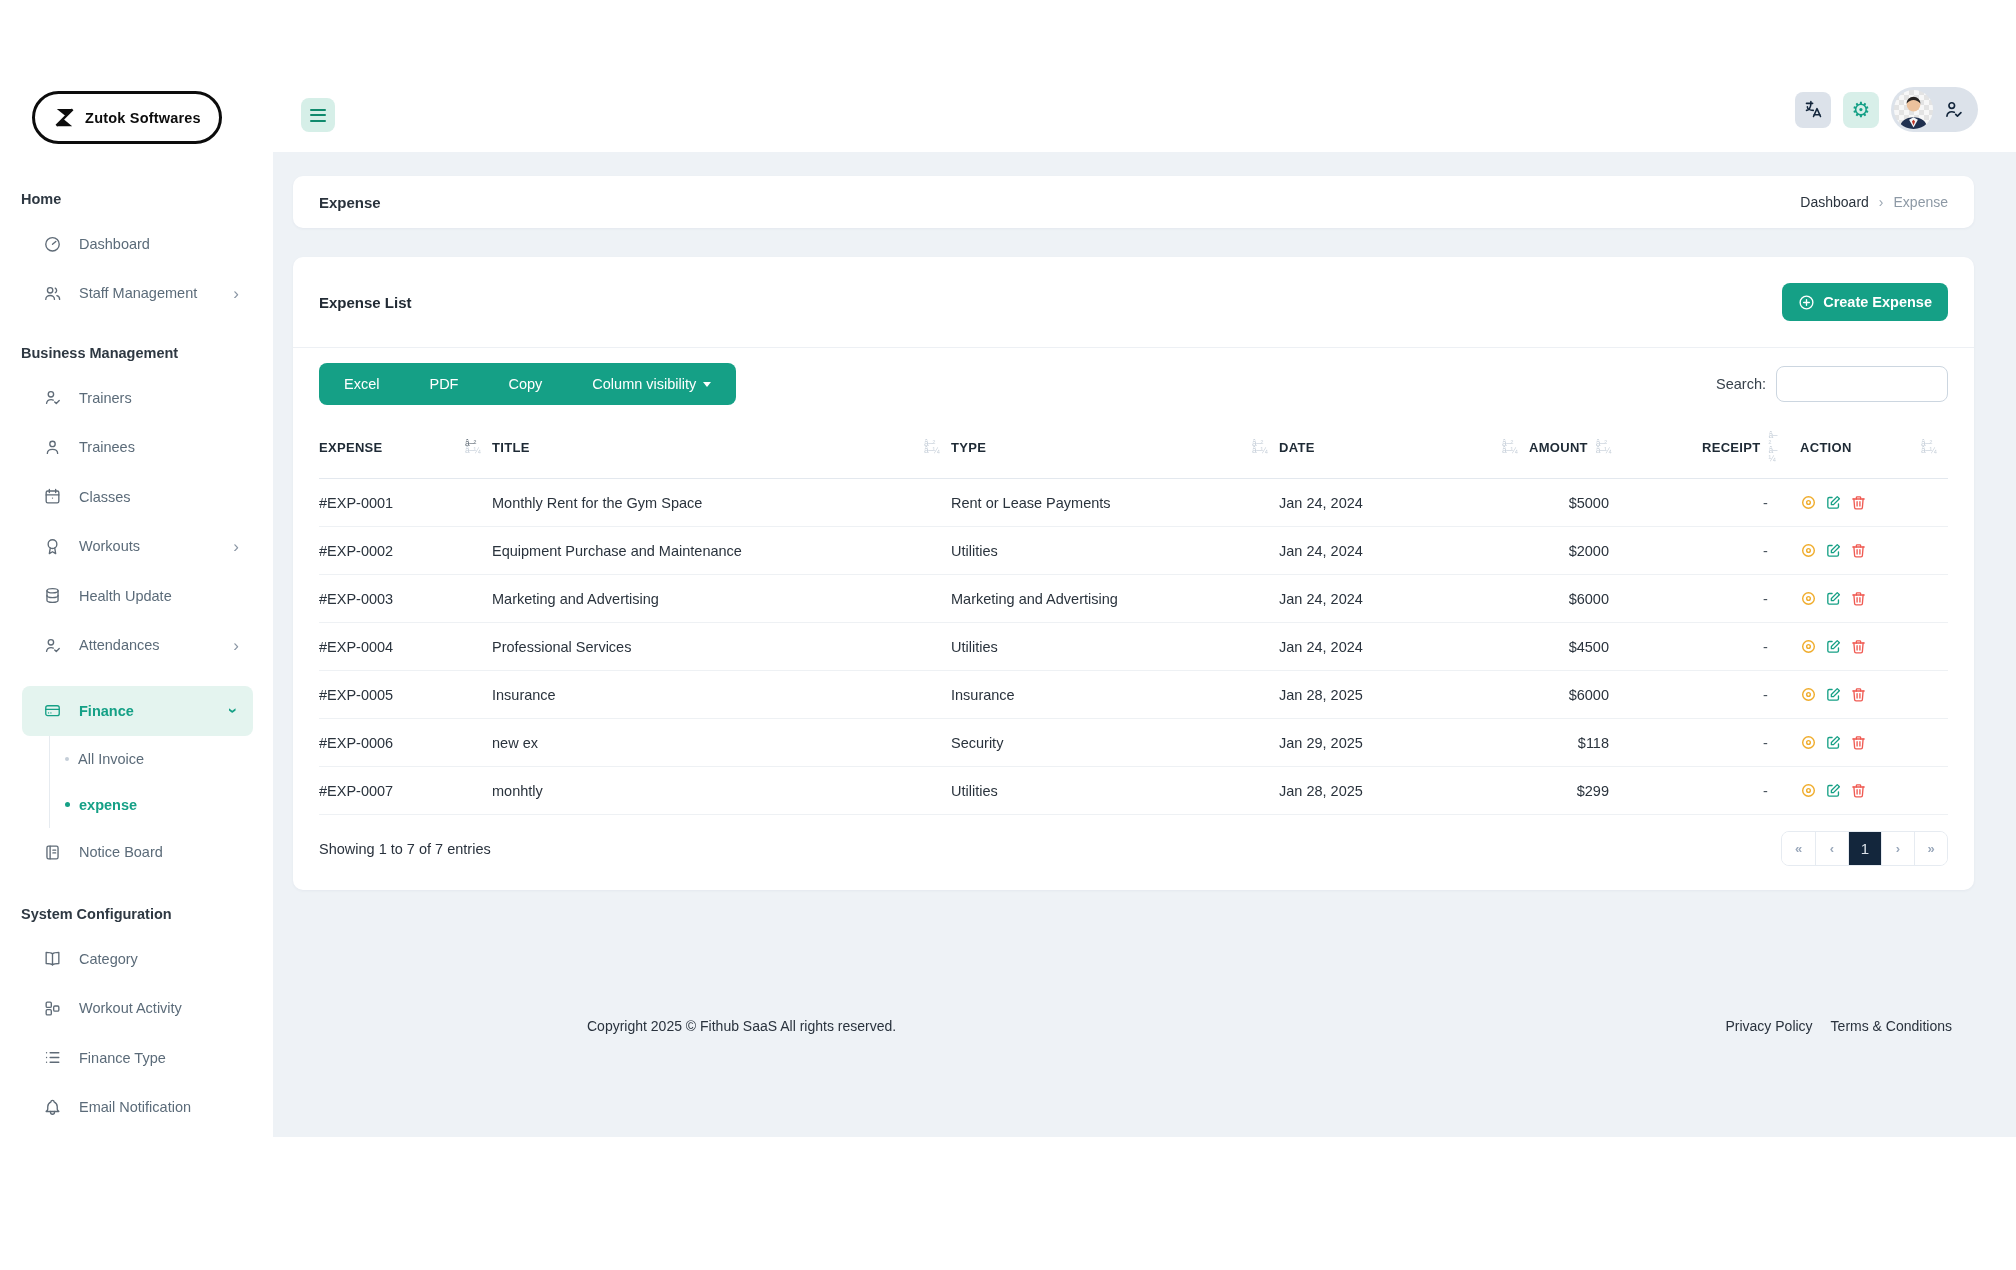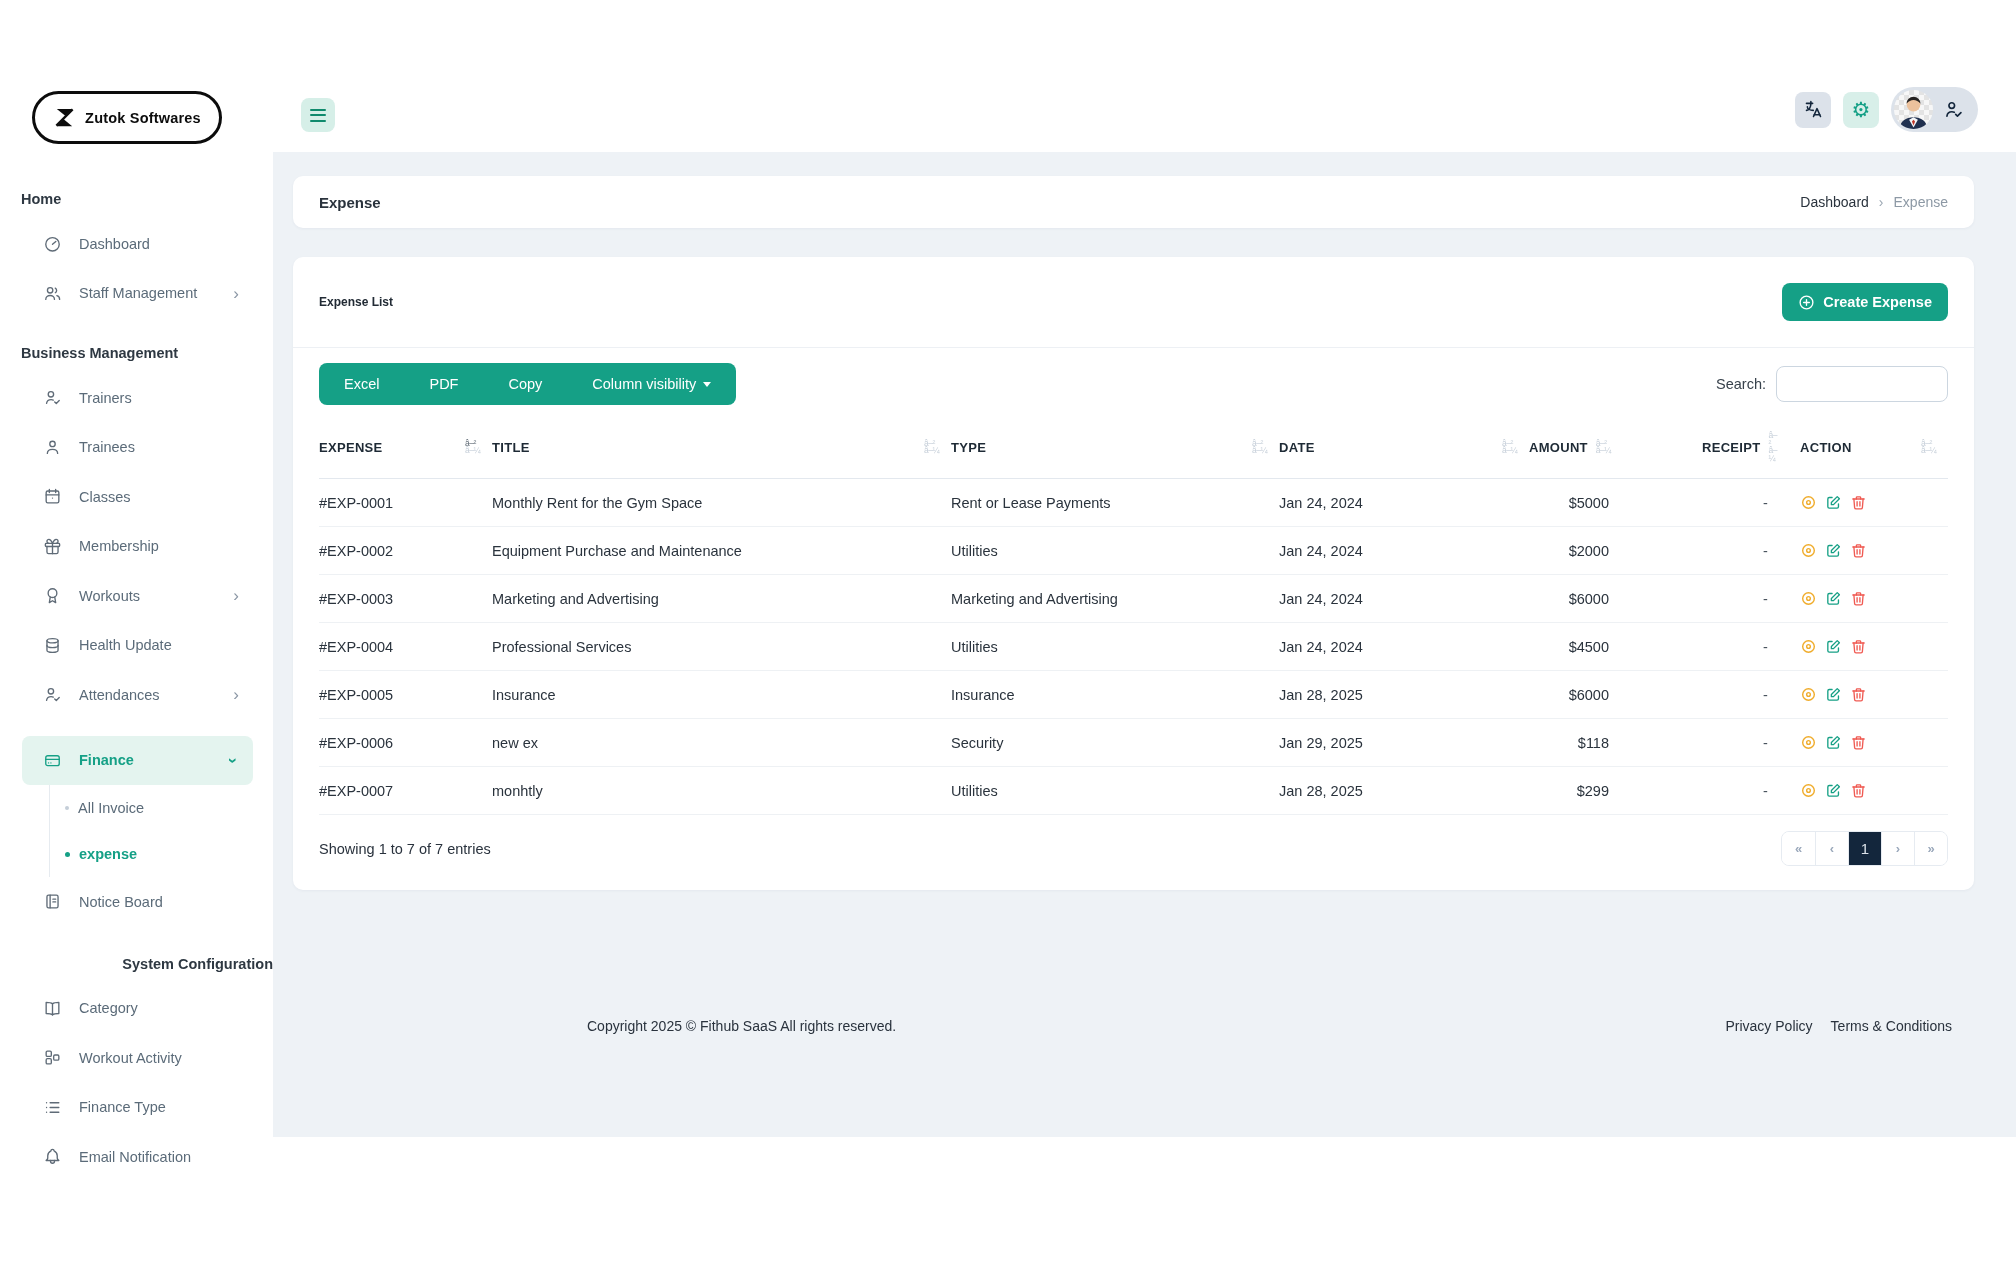--- a/index.html
+++ b/index.html
@@ -9,21 +9,21 @@
 
   
   .sidebar { width:273px; min-width:273px; background:#fff; padding-top:91px; }
   .logo-pill { margin-left:32px; width:190px; height:53px; border:3px solid #0c0c0c; border-radius:28px;
     display:flex; align-items:center; justify-content:center; gap:9px; background:#fff; }
   .logo-pill .logo-text { font-size:14.5px; font-weight:700; color:#0c0c0c; letter-spacing:.2px; }
   .nav { margin-top:0; }
   .nav-header { margin:44px 0 9px 0; padding-left:21px; font-size:14.5px; font-weight:700; color:#2e3842; line-height:22px; }
   .nav-header.first { margin-top:44px; }
   .nav-header.mid { margin-top:24px; }
-  .nav-header.last { margin-top:26px;text-align:right; }
+  .nav-header.last { margin-top:26px; }
   .nav-item { height:49.5px; margin:0 20px 0 22px; padding-left:21px; display:flex; align-items:center; gap:17px;
     border-radius:8px; color:#5b6b79; font-size:14.5px; cursor:pointer; }
   .nav-item .nicon { width:19px; height:19px; display:flex; align-items:center; justify-content:center; flex-shrink:0; }
   .nav-item .nicon svg { stroke:#5f6b77; }
   .nav-item .chev { margin-left:auto; margin-right:14px; color:#8b97a5; font-size:17px; line-height:1; }
   .nav-item.active { background:#e4f4ef; color:#15a086; font-weight:600;margin-top:16px; }
   .nav-item.active .nicon svg { stroke:#15a086; }
   .nav-item.active .chev { color:#15a086; display:inline-block; transform:rotate(90deg); margin-right:16px; }
   .sub-wrap { margin-left:49px; border-left:1.5px solid #e6ebf0; }
   .nav-sub-item { height:46px; display:flex; align-items:center; gap:9px; padding-left:15px; font-size:14.5px; color:#5b6b79; cursor:pointer; }
@@ -51,21 +51,21 @@
   .page-header-card { height:52px; background:#fff; border-radius:10px; box-shadow:0 1px 3px rgba(30,50,93,.05);
     display:flex; align-items:center; justify-content:space-between; padding:0 26px; margin-bottom:29px; }
   .page-title { font-size:15px; font-weight:700; color:#2a333d; }
   .breadcrumb { display:flex; align-items:center; gap:10px; font-size:14px; }
   .breadcrumb .bc-parent { color:#2a333d; cursor:pointer; }
   .breadcrumb .bc-sep { color:#9aa6b2; }
   .breadcrumb .bc-current { color:#8d99a5; }
 
   .list-card { background:#fff; border-radius:10px; box-shadow:0 1px 3px rgba(30,50,93,.05); }
   .list-card-header { display:flex; align-items:center; justify-content:space-between; padding:26px; border-bottom:1px solid #edf0f4; }
-  .list-card-title { font-size:12px; font-weight:700; color:#222b35; }
+  .list-card-title { font-size:15px; font-weight:700; color:#222b35; }
   .create-btn { height:38px; background:#15a086; color:#fff; border:none; border-radius:8px; padding:0 16px;
     font-size:14.5px; font-weight:600; display:flex; align-items:center; gap:8px; cursor:pointer; font-family:inherit; }
   .list-card-body { padding:15px 26px 24px; }
   .table-toolbar { display:flex; align-items:center; justify-content:space-between; }
   .btn-group { display:inline-flex; align-items:center; background:#15a086; border-radius:8px; height:42px; }
   .bg-btn { color:#fff; font-size:14.5px; font-weight:400; padding:0 25px; height:42px; display:flex; align-items:center; gap:7px;
     background:transparent; border:none; cursor:pointer; font-family:inherit; }
   .caret-down { width:0; height:0; border-left:4.5px solid transparent; border-right:4.5px solid transparent; border-top:5px solid #fff; display:inline-block; }
   .search-wrap { display:flex; align-items:center; gap:10px; }
   .search-label { font-size:14.5px; color:#38424c; }
@@ -169,31 +169,20 @@
       <div class="nav-item">
         <span class="nicon">
           <svg width="19" height="19" viewBox="0 0 24 24" fill="none" stroke-width="1.7" stroke-linecap="round">
               <rect x="4" y="5" width="16" height="15" rx="2"></rect>
               <path d="M8 3v4M16 3v4M4 10h16M12 14h.01"></path>
             </svg>
         </span>
         <span>Classes</span>
       </div>
 
-      <div class="nav-item">
-        <span class="nicon">
-          <svg width="19" height="19" viewBox="0 0 24 24" fill="none" stroke-width="1.7" stroke-linecap="round" stroke-linejoin="round">
-              <rect x="3" y="8" width="18" height="4" rx="1"></rect>
-              <path d="M12 8v13"></path>
-              <path d="M19 12v7a2 2 0 0 1-2 2H7a2 2 0 0 1-2-2v-7"></path>
-              <path d="M7.5 8a2.5 2.5 0 0 1 0-5C9 3 10.5 4.5 12 8c1.5-3.5 3-5 4.5-5a2.5 2.5 0 0 1 0 5"></path>
-            </svg>
-        </span>
-        <span>Membership</span>
-      </div>
 
       <div class="nav-item">
         <span class="nicon">
           <svg width="19" height="19" viewBox="0 0 24 24" fill="none" stroke-width="1.7" stroke-linecap="round" stroke-linejoin="round">
               <circle cx="12" cy="9" r="5.5"></circle>
               <path d="M9.2 13.8L8 21l4-2.4L16 21l-1.2-7.2"></path>
             </svg>
         </span>
         <span>Workouts</span>
         <span class="chev">›</span>

